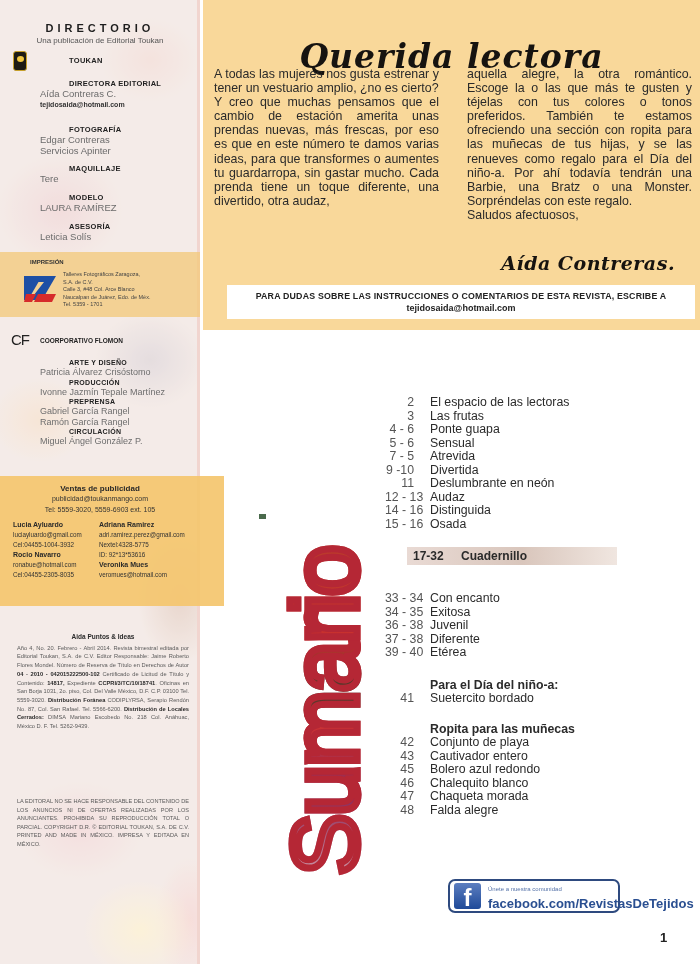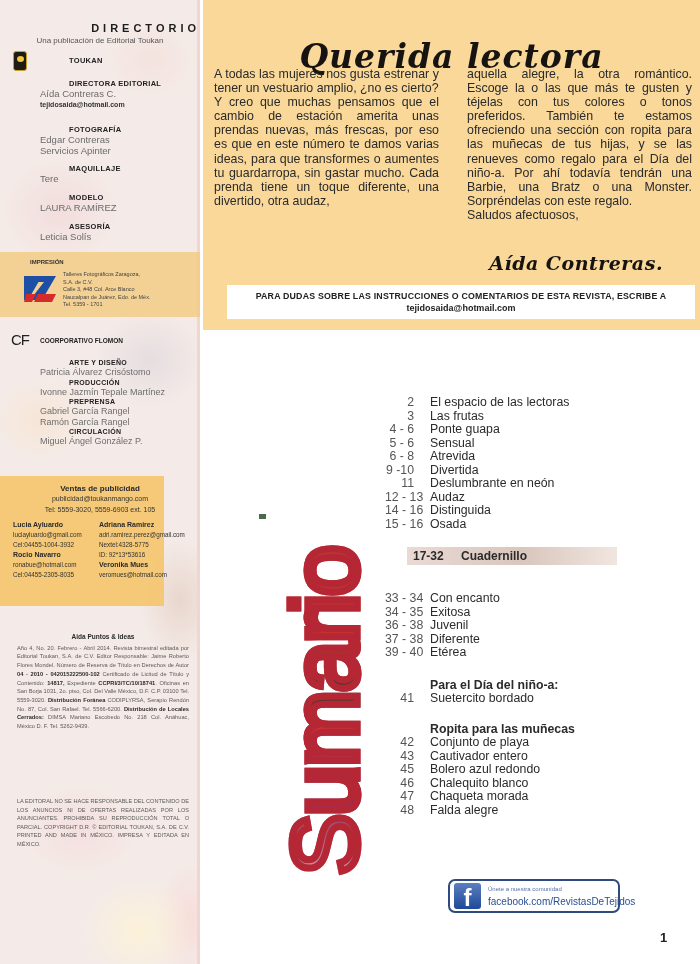--- a/index.html
+++ b/index.html
@@ -16,21 +16,21 @@
       radial-gradient(ellipse 70px 60px at 40px 420px, rgba(240,210,180,0.8), transparent 70%),
       radial-gradient(ellipse 60px 90px at 180px 600px, rgba(200,160,140,0.6), transparent 70%),
       radial-gradient(ellipse 90px 70px at 80px 830px, rgba(235,195,200,0.8), transparent 70%),
       radial-gradient(ellipse 80px 70px at 140px 930px, rgba(250,235,190,0.9), transparent 70%),
       radial-gradient(ellipse 50px 90px at 190px 920px, rgba(240,190,190,0.8), transparent 70%),
       #ecdfdc;
     border-right: 3px solid #f1d5cf;
   }
   .sb-veil { position:absolute; inset:0; background: rgba(255,250,246,0.45); }
 
-  .dir-title { position:absolute; top:22px; left:0; width:200px; text-align:right;
+  .dir-title { position:absolute; top:22px; left:0; width:200px; text-align:center;
     font-weight:bold; font-size:11px; letter-spacing:4px; color:#1d1d1d; }
   .dir-sub { position:absolute; top:36px; left:0; width:200px; text-align:center;
     font-size:8px; color:#555; }
 
   .toukan-logo { position:absolute; left:13px; top:51px; width:14px; height:20px;
     background:#1d1b14; border-radius:3px; border:1px solid #c7a02a; }
   .toukan-logo::after { content:""; position:absolute; left:3px; top:4px; width:7px; height:6px;
     background:#f0c640; border-radius:50%; }
 
   .sb-block { position:absolute; left:40px; }
@@ -43,21 +43,21 @@
   .imp-label { position:absolute; left:30px; top:7px; font-size:6px; font-weight:bold; color:#333; }
   .imp-logo { position:absolute; left:22px; top:22px; width:36px; height:30px; }
   .imp-text { position:absolute; left:63px; top:19px; width:135px; font-size:5.5px; line-height:7.6px; color:#444; }
 
   .cf-logo { position:absolute; left:11px; top:331px; font-size:15px; color:#222; letter-spacing:-1px; }
   .cf-name { position:absolute; left:40px; top:337px; font-size:6.5px; font-weight:bold; color:#222; }
   .cf-block { position:absolute; left:40px; top:358px; }
   .cf-block .sb-h { font-size:7px; line-height:9px; }
   .cf-block .sb-v { font-size:9px; line-height:10.5px; color:#6e6e6e; }
 
-  .ventas { position:absolute; left:0; top:476px; width:164px; height:130px; background: rgba(244,198,110,0.92); }
+  .ventas { position:absolute; left:0; top:476px; width:224px; height:130px; background: rgba(244,198,110,0.92); }
   .v-title { position:absolute; top:8px; left:0; width:200px; text-align:center; font-weight:bold; font-size:8px; color:#2a2a2a; }
   .v-email { position:absolute; top:19px; left:0; width:200px; text-align:center; font-size:7px; color:#333; }
   .v-tel { position:absolute; top:30px; left:0; width:200px; text-align:center; font-size:7px; color:#333; }
   .v-col { position:absolute; top:44px; width:95px; }
   .v-col.left { left:13px; }
   .v-col.right { left:99px; }
   .v-name { font-weight:bold; font-size:7px; color:#2a2a2a; line-height:10px; }
   .v-line { font-size:6.3px; color:#333; line-height:10px; white-space:nowrap; }
 
   .legal { position:absolute; left:17px; top:633px; width:172px; font-size:5.7px; line-height:8.7px; color:#5a5a5a; text-align:justify; }
@@ -65,21 +65,21 @@
   .legal b { color:#2a2a2a; }
   .disclaimer { position:absolute; left:17px; top:797px; width:172px; font-size:5.6px; line-height:8.6px; color:#5a5a5a; text-transform:uppercase; text-align:justify; }
 
   
   #letter { position:absolute; left:203px; top:0; width:497px; height:330px; background:#f9d89a; }
   .letter-title { position:absolute; left:0; top:13px; width:497px; text-align:center;
     font-family:"DejaVu Serif", serif; font-style:italic; font-weight:bold; font-size:33px; color:#161310; letter-spacing:1px;margin-top:24px; }
   .letter-cols { position:absolute; left:11px; top:67px; width:478px; display:flex; gap:28px; }
   .letter-col { width:233px; font-size:12.4px; line-height:14.1px; color:#2a2a2a; text-align:justify; }
   .letter-col p { margin:0; }
-  .signature { position:absolute; right:37px; top:252px; font-family:"DejaVu Serif", serif; font-style:italic; font-weight:bold; font-size:19px; color:#161310; letter-spacing:0.5px; }
+  .signature { position:absolute; right:25px; top:252px; font-family:"DejaVu Serif", serif; font-style:italic; font-weight:bold; font-size:19px; color:#161310; letter-spacing:0.5px; }
   .contact-box { position:absolute; left:24px; top:285px; width:468px; height:34px; background:#ffffff; text-align:center; }
   .contact-line1 { font-weight:bold; font-size:8.8px; color:#222; margin-top:6px; letter-spacing:0.2px; }
   .contact-line2 { font-weight:bold; font-size:9px; color:#222; margin-top:2px; }
 
   
   .sumario-word { position:absolute; left:150px; top:670px; width:350px; height:82px;
     transform: rotate(-90deg); transform-origin:center center;
     font-family:"Liberation Sans", sans-serif; font-size:92px; font-weight:normal; letter-spacing:-2px;
     color:transparent; -webkit-text-stroke: 7px #b52735;
     background: linear-gradient(90deg,#d7a6b0 0%,#8b2a5a 25%,#c93235 45%,#3e3a2a 55%,#c9302f 70%,#b83b2c 100%);
@@ -92,21 +92,21 @@
   .toc-lbl { flex:1; white-space:nowrap; }
   .toc-cuad { position:absolute; left:407px; top:547px; width:210px; height:18px;
     background: linear-gradient(90deg,#e9dad4 0%,#d9c6bc 55%,#f0e6e0 100%); display:flex; line-height:18px; font-weight:bold; font-size:12px; color:#2a2a2a; }
   .toc-cuad .toc-num { color:#2a2a2a; text-align:left; padding-left:6px; padding-right:0; width:54px; }
   .toc-head { font-weight:bold; padding-left:45px; height:14px; line-height:14px; }
 
   .fb-box { position:absolute; left:448px; top:879px; width:172px; height:34px; border:2.5px solid #2e4a7f; border-radius:7px; background:#fff; }
   .fb-logo { position:absolute; left:4px; top:2px; width:27px; height:26px; background:linear-gradient(#5c7ec0,#1f4a99); border-radius:3px;
     color:#fff; font-weight:bold; font-size:24px; text-align:center; line-height:30px; font-family:"Liberation Sans", sans-serif; }
   .fb-small { position:absolute; left:38px; top:5px; font-size:6px; color:#5572a8; }
-  .fb-url { position:absolute; left:38px; top:15px; font-size:10px; font-weight:normal; color:#2a4f91; }
+  .fb-url { position:absolute; left:38px; top:15px; font-size:13px; font-weight:bold; color:#2a4f91; }
 
   .page-num { position:absolute; left:660px; top:930px; font-size:13px; font-weight:bold; color:#222; }
 </style>
 </head>
 <body>
 
 <div id="sidebar">
   <div class="sb-veil"></div>
 
   <div class="dir-title">DIRECTORIO</div>
@@ -238,21 +238,21 @@
     </div>
   <div class="toc-row">
       <span class="toc-num">4 - 6</span>
       <span class="toc-lbl">Ponte guapa</span>
     </div>
   <div class="toc-row">
       <span class="toc-num">5 - 6</span>
       <span class="toc-lbl">Sensual</span>
     </div>
   <div class="toc-row">
-      <span class="toc-num">6 - 8</span>
+      <span class="toc-num">7 - 5</span>
       <span class="toc-lbl">Atrevida</span>
     </div>
   <div class="toc-row">
       <span class="toc-num">9 -10</span>
       <span class="toc-lbl">Divertida</span>
     </div>
   <div class="toc-row">
       <span class="toc-num">11</span>
       <span class="toc-lbl">Deslumbrante en neón</span>
     </div>

